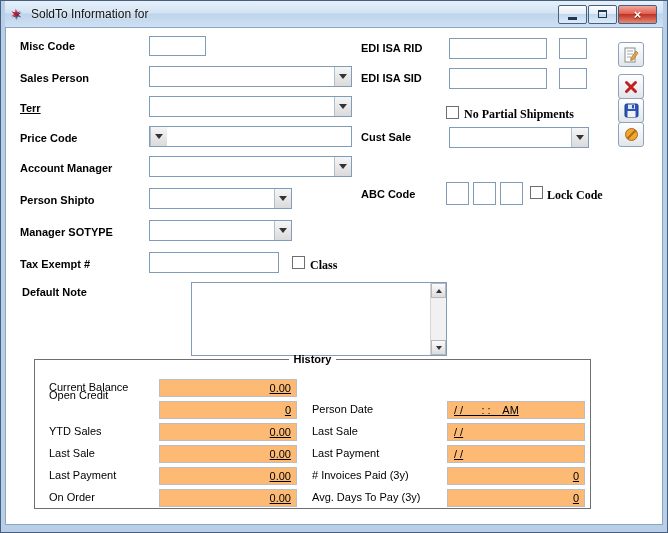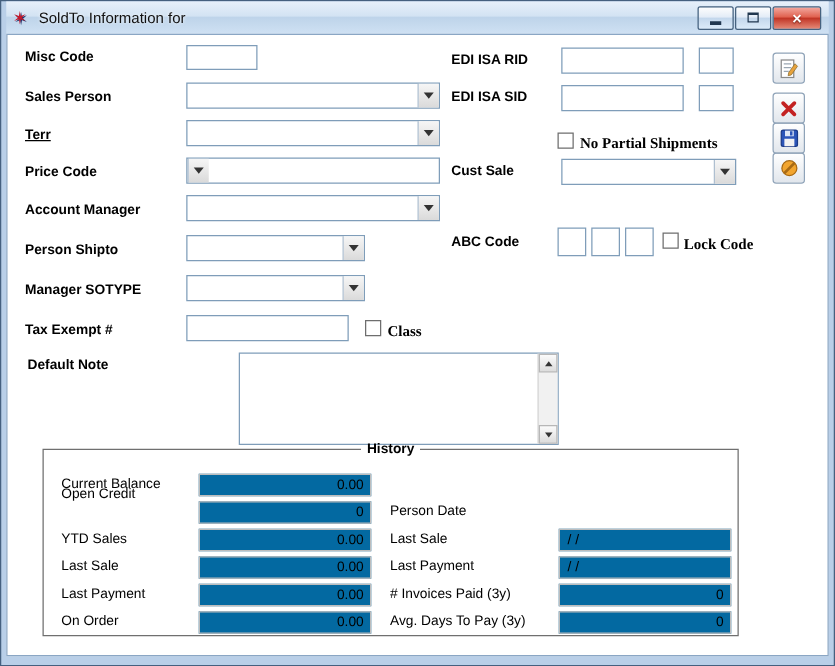--- a/index.html
+++ b/index.html
@@ -33,22 +33,22 @@
   .notebox{position:absolute;background:#fff;border:1px solid #7f9db9;}
   .scrollbar{position:absolute;top:0;right:0;bottom:0;width:16px;background:#f1f1f1;border-left:1px solid #d5d5d5;}
   .sb-btn{position:absolute;left:0;right:0;height:15px;background:linear-gradient(#fbfbfb,#dcdcdc);
     border:1px solid #b7b7b7;display:flex;align-items:center;justify-content:center;}
   .sb-up{top:0;} .sb-down{bottom:0;}
   .toolbtn{position:absolute;left:612px;width:26px;height:25px;border:1px solid #8fa3b8;border-radius:3px;
     background:linear-gradient(#ffffff,#e1e6ec);display:flex;align-items:center;justify-content:center;}
   .hist{position:absolute;left:28px;top:325px;width:557px;height:156px;border:1px solid #6f6f6f;margin:0;padding:0;}
   .hist legend{margin:0 auto;padding:0 5px;font-size:11px;font-weight:bold;}
   .h-label{font-size:11px;font-weight:normal;position:absolute;white-space:nowrap;}
-  .grayfield{position:absolute;height:18px;background:#0369a1;border:1px solid #bdbdbd;
-    font-size:11px;line-height:16px;white-space:pre;overflow:hidden;}
+  .grayfield{position:absolute;height:18px;background:#fdba74;border:1px solid #bdbdbd;
+    font-size:11px;line-height:16px;white-space:pre;overflow:hidden;text-decoration:underline;}
   .num{text-align:right;padding-right:5px;}
   .datefield{text-align:left;padding-left:6px;}
   .chk-label{font-size:12px;font-weight:bold;position:absolute;white-space:nowrap;font-family:Liberation Serif, serif;}
 </style>
 </head>
 <body>
 
 <div class="window">
   <div class="titlebar">
     <span class="app-icon">✶</span>
@@ -202,20 +202,21 @@
       <span class="h-label" style="left:14px;top:82px;">Last Sale</span>
       <span class="grayfield num" style="left:124px;top:80px;width:138px;">0.00</span>
 
       <span class="h-label" style="left:14px;top:104px;">Last Payment</span>
       <span class="grayfield num" style="left:124px;top:102px;width:138px;">0.00</span>
 
       <span class="h-label" style="left:14px;top:126px;">On Order</span>
       <span class="grayfield num" style="left:124px;top:124px;width:138px;">0.00</span>
 
       <span class="h-label" style="left:277px;top:38px;">Person Date</span>
+      <span class="grayfield datefield" style="left:412px;top:36px;width:138px;">/ /      : :    AM</span>
 
       <span class="h-label" style="left:277px;top:60px;">Last Sale</span>
       <span class="grayfield datefield" style="left:412px;top:58px;width:138px;">/ /</span>
 
       <span class="h-label" style="left:277px;top:82px;">Last Payment</span>
       <span class="grayfield datefield" style="left:412px;top:80px;width:138px;">/ /</span>
 
       <span class="h-label" style="left:277px;top:104px;"># Invoices Paid (3y)</span>
       <span class="grayfield num" style="left:412px;top:102px;width:138px;">0</span>
 

